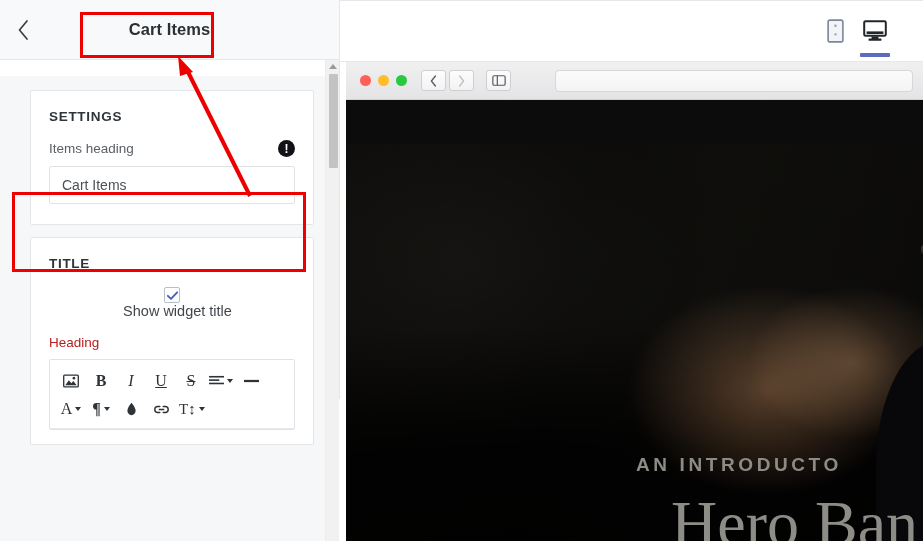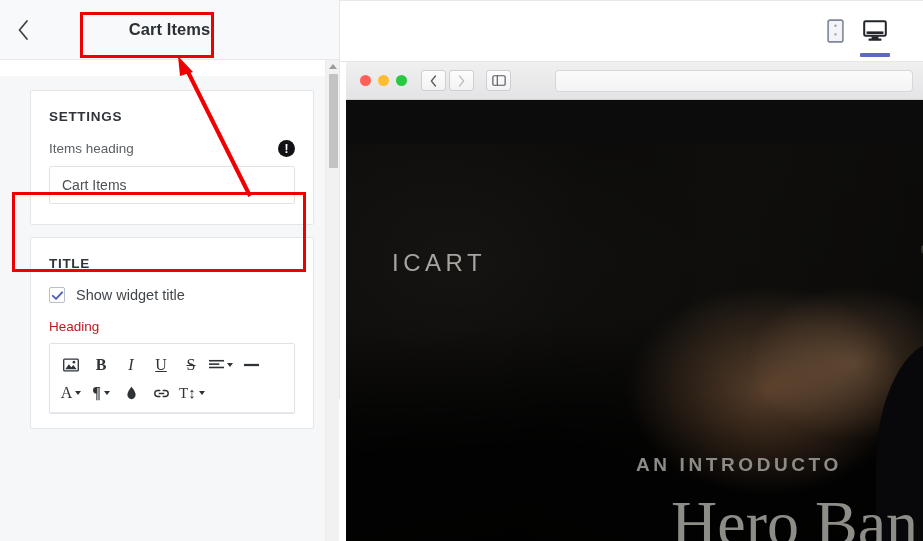--- a/index.html
+++ b/index.html
@@ -111,21 +111,21 @@
     border-radius: 2px;
     padding: 0 12px;
     font-family: "Liberation Sans", sans-serif;
     font-size: 14px;
     color: #4b5156;
     background: #fff;
     outline: none;
   }
 
   
-  .check-row { display: flex; align-items: center; margin-bottom: 16px; cursor: pointer; }
+  .check-row { display: flex; align-items: center; margin-bottom: 16px; cursor: pointer; flex-direction: column; }
   .checkbox {
     width: 16px; height: 16px;
     border: 1.5px solid #b6bec9;
     border-radius: 2px;
     background: #fff;
     display: flex; align-items: center; justify-content: center;
     flex: 0 0 16px;
   }
   .checkbox svg { display: block; }
   .check-label { margin-left: 11px; font-size: 14.5px; color: #41464b; }
@@ -550,21 +550,20 @@
         </div>
 
         <div class="hero">
           <div class="hero-bg"></div>
 
           <div class="rack"></div>
 
           <div class="garment" style="left:530px;width:140px;height:210px"></div>
 
           <div class="hero-copy">
-            <div class="logo">ICART</div>
             <div class="kicker">AN INTRODUCTO</div>
             <div class="hero-title">Hero Ban</div>
           </div>
         </div>
       </div>
     </div>
   </div>
 
   <div class="anno anno-box-title"></div>
   <div class="anno anno-box-field"></div>

